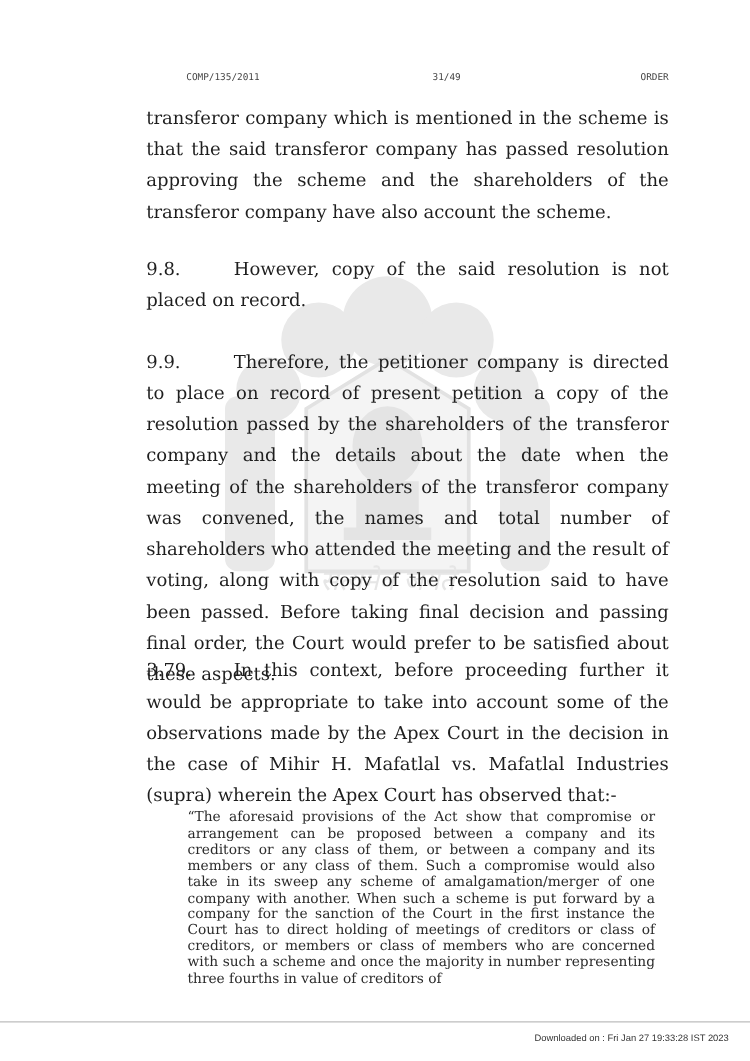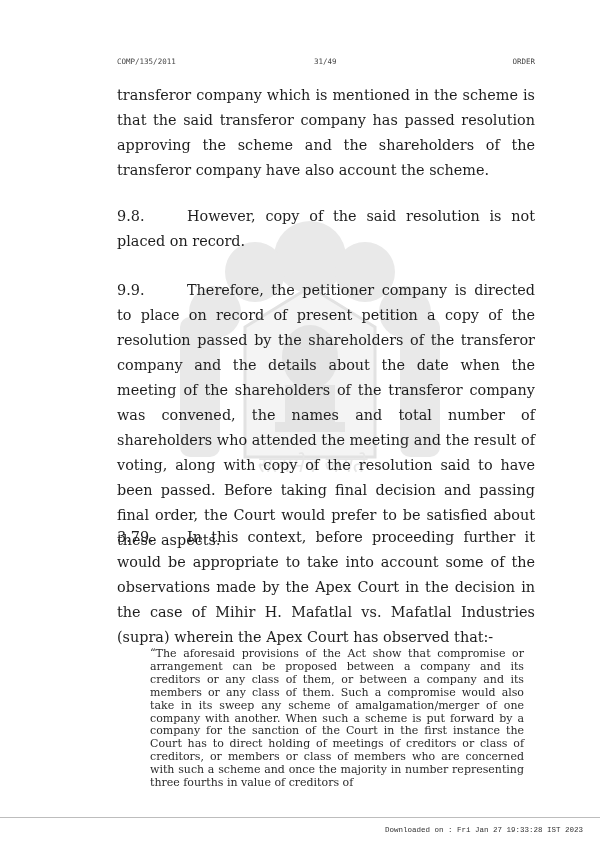--- a/index.html
+++ b/index.html
@@ -4,21 +4,21 @@
 <style>
   html, body { margin: 0; padding: 0; }
   body {
     width: 600px; height: 849px; background: #ffffff; position: relative; overflow: hidden;
     font-family: "DejaVu Serif", serif; color: #222;
   }
   .header {
     position: absolute; top: 57px; left: 117px; width: 418px;
     font-family: "DejaVu Sans Mono", monospace; font-size: 7.5px; color: #444;
   }
-  .header span { position: absolute; top: 0; }
+  .header span { position: absolute; top: 0; margin-left: 32px; }
   .h-left { left: 0; }
   .h-center { left: 197px; }
   .h-right { right: 0; }
 
   .watermark { position: absolute; left: 150px; top: 217px; width: 320px; height: 380px; pointer-events: none; font-style: italic; }
   .wm-text {
     position: absolute; left: 0; width: 100%; text-align: center;
     font-family: "Liberation Sans", sans-serif; font-weight: bold; color: #ececec;
   }
 
@@ -27,21 +27,21 @@
     font-size: 14.4px; line-height: 25px; text-align: justify; margin: 0; color: #1e1e1e;
   }
   .para .num { display: inline-block; width: 70px; }
   .quote {
     position: absolute; left: 150px; width: 374px; top: 648px;
     font-size: 11px; line-height: 12.9px; text-align: justify; color: #2a2a2a;
   }
   .footer-line { position: absolute; left: 0; right: 0; top: 817px; height: 1px; background: #bdbdbd; }
   .footer {
     position: absolute; top: 826px; right: 17px;
-    font-family: Liberation Mono, monospace; font-size: 7.5px; color: #333;
+    font-family: Liberation Sans, sans-serif; font-size: 7.5px; color: #333;
   }
 </style>
 </head>
 <body>
 
 <div class="header">
   <span class="h-left">COMP/135/2011</span>
   <span class="h-center">31/49</span>
   <span class="h-right">ORDER</span>
 </div>

